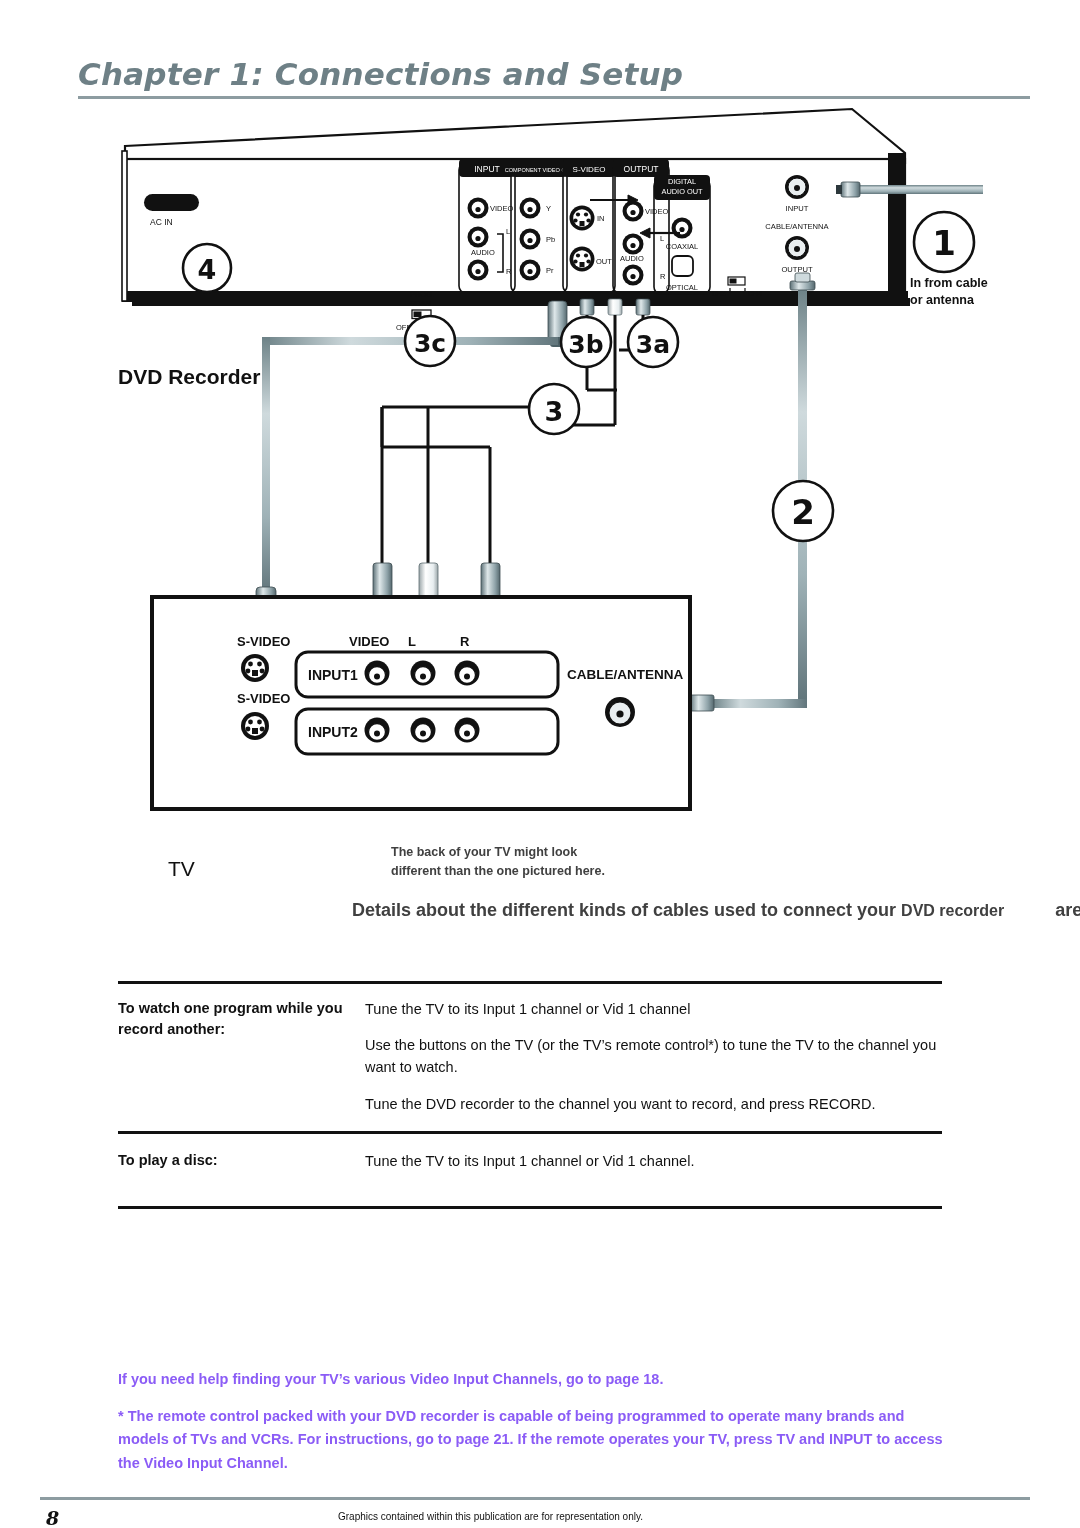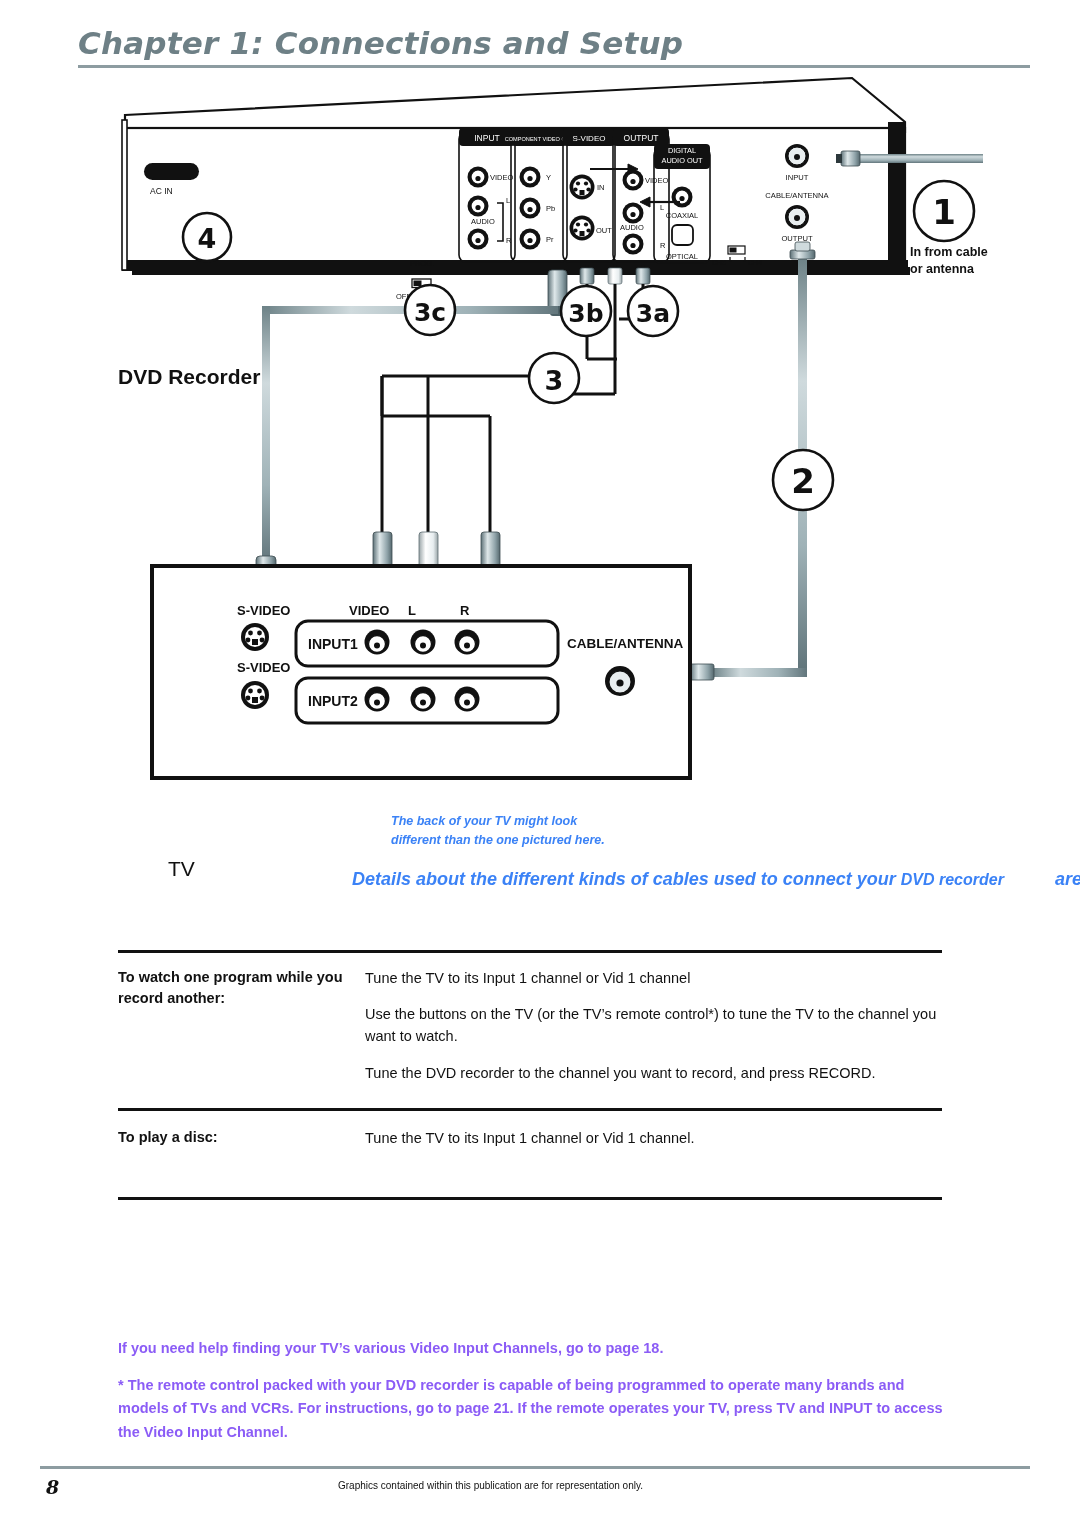--- a/index.html
+++ b/index.html
@@ -4,21 +4,21 @@
 <style>
   html,body{margin:0;padding:0;}
   body{
     width:1080px; height:1528px;
     background:#ffffff;
     font-family:"Liberation Sans", sans-serif;
     color:#111;
     position:relative;
     overflow:hidden;
   }
-  .page{position:absolute; inset:0;}
+  .page{position:absolute; inset:0;margin-top:31px;}
 
   
   #chapter-header{
     position:absolute; left:78px; top:26px; width:952px;
   }
   #chapter-title{
     font-family:"DejaVu Sans", sans-serif;
     font-style:italic; font-weight:bold;
     font-size:31px; letter-spacing:0.2px;
     color:#6E8086;
@@ -31,47 +31,46 @@
 
   
   #diagram{position:absolute; left:0; top:70px; width:1080px; height:830px;}
   #diagram svg{display:block;}
 
   
   .cap{
     position:absolute;
     font-family:"Liberation Sans", sans-serif;
     font-weight:bold;
-    color:#3b82f6;
-    font-style:italic;
+    color:#404040;
   }
   #tv-note{
     left:391px; top:812px; font-size:12.5px; line-height:1.5;
   }
   #cables-note{
     left:306px; top:869px; font-size:13px; white-space:nowrap;
   }
   #cables-note .big{font-size:16px; font-weight:bold;}
   #cables-note .sm{font-size:18px; font-weight:bold;padding-left:46px;}
 
   
   #instructions{
     position:absolute; left:118px; top:950px; width:824px;
   }
   .trule{height:2.5px; background:#111; width:100%;}
-  .trow{display:flex; padding:14px 0 24px 0;}
+  .trow{display:flex; padding:14px 0 16px 0;}
   .tlabel{
     width:247px; flex:0 0 247px;
     font-size:14.5px; font-weight:bold; line-height:1.5;
     color:#111;
   }
   .tbody{flex:1; font-size:14.5px; line-height:1.55; color:#111;}
   .tbody p{margin:0 0 14px 0;}
   .tbody p:last-child{margin-bottom:0;}
-  .trow.short{padding:16px 0 48px 0;}
+  .trow.short{padding:16px 0 34px 0;}
 
   
   #footnotes{
     position:absolute; left:118px; top:1337px; width:828px;
     font-size:14.5px; font-weight:bold; line-height:1.6; color:#8b5cf6;
   }
   #footnotes p{margin:0 0 14px 0;}
   #footnotes p:last-child{margin-bottom:0;}
 
   

